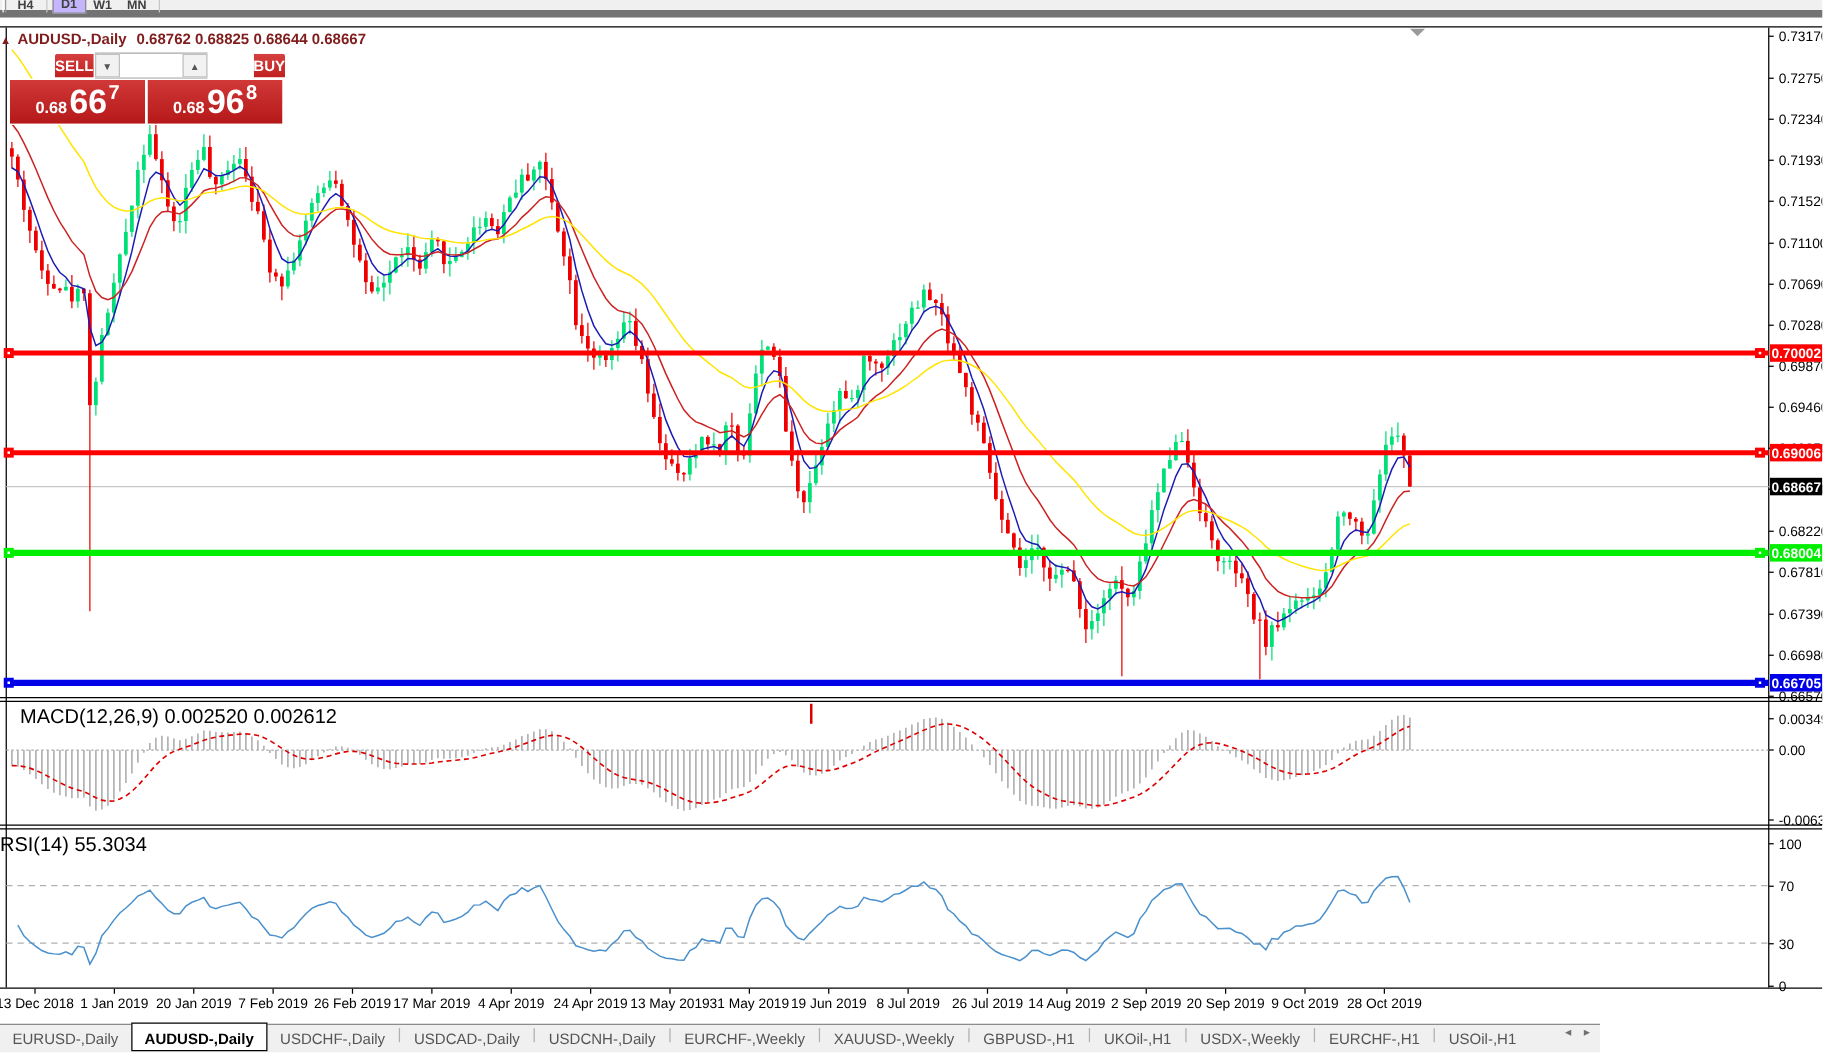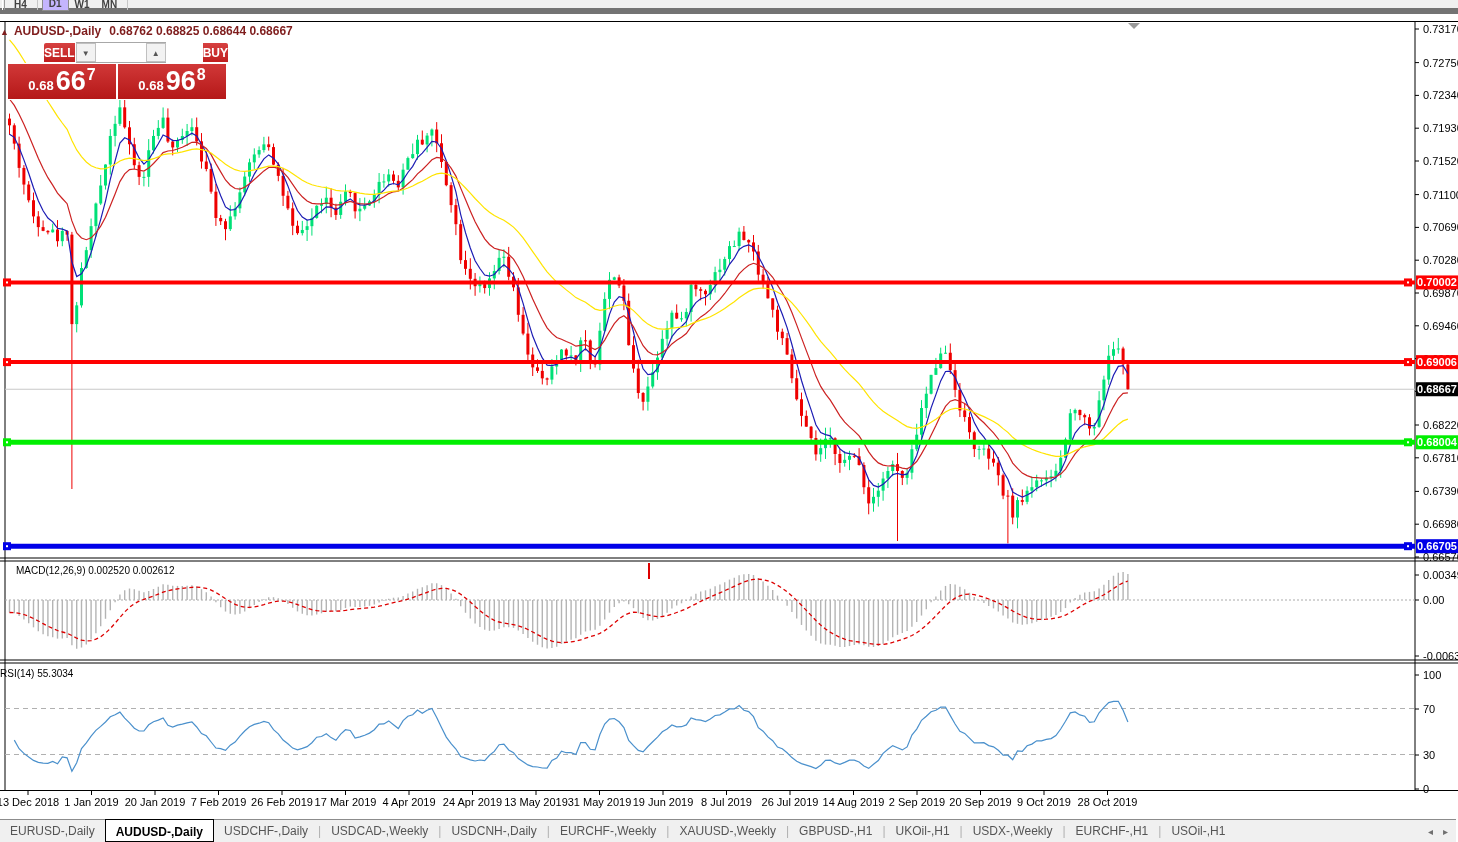--- a/index.html
+++ b/index.html
@@ -43,26 +43,26 @@
     font-family:"Liberation Sans",sans-serif;margin-top:44px; }
   #tp-row2 { display:flex; height:37px; }
   .tp-price { width:110px; background:linear-gradient(#d13838,#b51818);
     color:#fff; display:flex; align-items:flex-end; justify-content:center;
     padding-bottom:3px; border:1px solid #fff; cursor:pointer; }
   .tp-price .small { font-size:13px; font-weight:bold; margin:0 2px 3px 0; }
   .tp-price .big { font-size:27px; font-weight:bold; line-height:30px; }
   .tp-price .sup { font-size:16px; font-weight:bold; margin:0 0 12px 1px; }
 
   
-  .pane-label { position:absolute; z-index:6; font-size:10px; color:#000; }
+  .pane-label { position:absolute; z-index:6; font-size:16px; color:#000; }
 
   
-  #tab-bar { position:absolute; left:0; top:819px; width:1456px; height:23px;
+  #tab-bar { position:absolute; left:0; top:819px; width:1280px; height:23px;
     background:#f0f0f0; border-top:1px solid #8c8c8c; display:flex;
-    align-items:center; z-index:5; font-size:12px; color:#555; }
+    align-items:flex-start; z-index:5; font-size:12px; color:#555; }
   .tab { padding:0 10px; height:22px; line-height:22px; white-space:nowrap;
     cursor:pointer; }
   .tab.active { background:#fff; border:1px solid #000; border-top-width:1px;
     font-weight:bold; color:#000; height:23px; margin-top:-2px;
     line-height:24px; }
   .tab-sep { color:#b0b0b0; }
   #tab-arrows { margin-left:auto; margin-right:8px; color:#707070;
     font-size:10px; display:flex; gap:10px; }
   #tab-arrows span { cursor:pointer; }
 
@@ -989,21 +989,21 @@
   </div>
 
   <div class="pane-label" style="left:16px;top:565px;">MACD(12,26,9) 0.002520 0.002612</div>
   <div class="pane-label" style="left:0;top:668px;">RSI(14) 55.3034</div>
 
   <div id="tab-bar">
       <span class="tab">EURUSD-,Daily</span>
       <span class="tab active">AUDUSD-,Daily</span>
       <span class="tab">USDCHF-,Daily</span>
       <span class="tab-sep">|</span>
-      <span class="tab">USDCAD-,Weekly</span>
+      <span class="tab">USDCAD-,Daily</span>
       <span class="tab-sep">|</span>
       <span class="tab">USDCNH-,Daily</span>
       <span class="tab-sep">|</span>
       <span class="tab">EURCHF-,Weekly</span>
       <span class="tab-sep">|</span>
       <span class="tab">XAUUSD-,Weekly</span>
       <span class="tab-sep">|</span>
       <span class="tab">GBPUSD-,H1</span>
       <span class="tab-sep">|</span>
       <span class="tab">UKOil-,H1</span>

